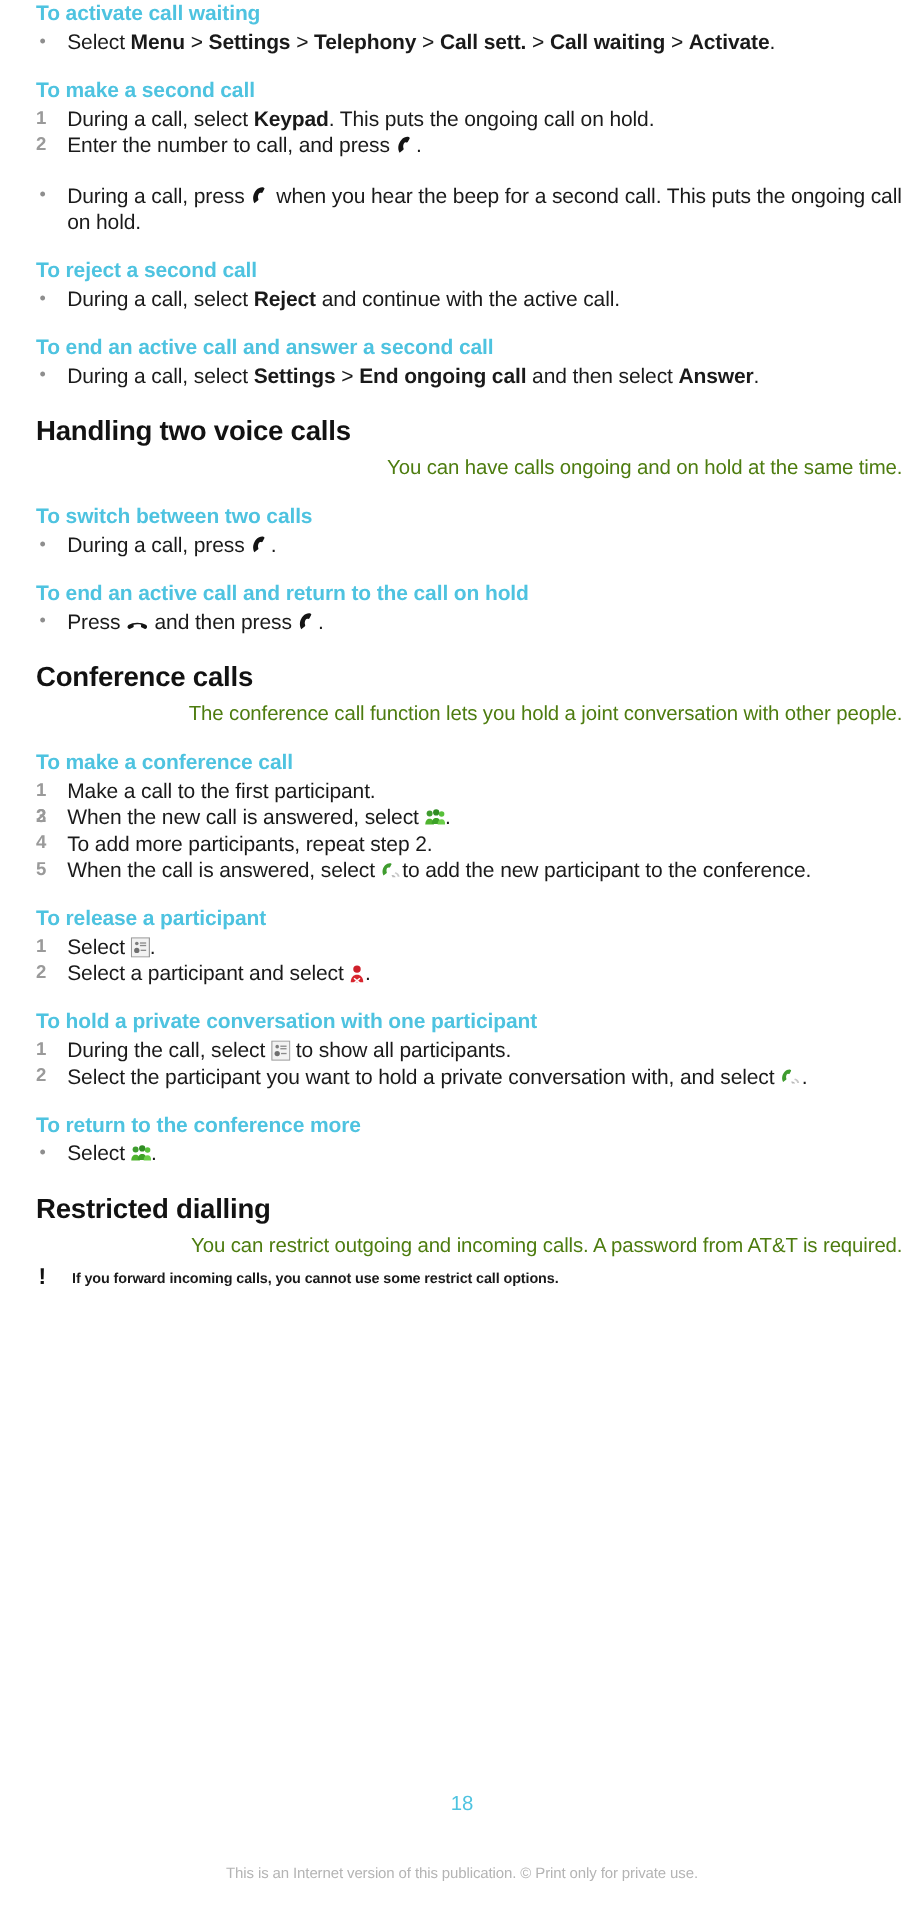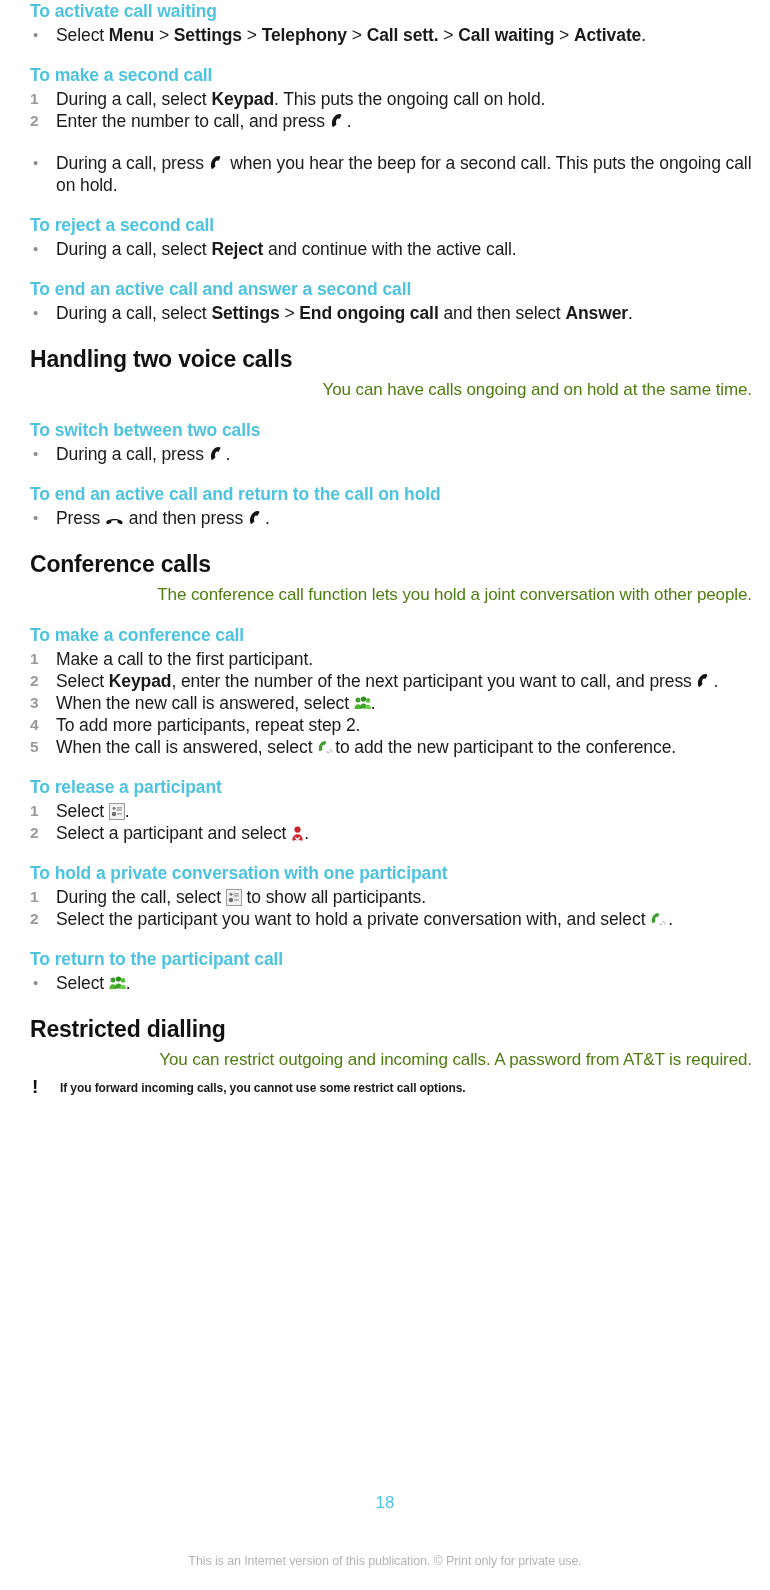--- a/index.html
+++ b/index.html
@@ -317,23 +317,20 @@
   <div class="blk">
     <div class="h-sub">To make a conference call</div>
     <div class="sp-after-sub"></div>
     <ol class="steps">
       <li>
         <span class="marker">1</span>
         <span>Make a call to the first participant.</span>
       </li>
       <li>
         <span class="marker">2</span>
-        <span><span>Select </span><b>Keypad</b><span>, enter the number of the next participant you want to call, and press </span><span class="ico ico-call"><svg viewBox="0 0 17 17">
-                <path d="M3.0 14.3 C1.2 11.2 1.6 6.6 4.6 3.4 C6.4 1.5 8.8 0.7 10.6 1.2 C11.3 1.4 11.6 2.0 11.3 2.6 L9.9 5.2 C9.7 5.7 9.1 5.9 8.6 5.7 C7.9 5.4 7.2 5.7 6.7 6.4 C5.9 7.6 5.8 9.3 6.3 10.8 C6.5 11.4 6.2 12.0 5.6 12.2 L3.0 14.3 Z" fill="#141414"></path>
-              </svg></span><span>.</span></span>
       </li>
       <li>
         <span class="marker">3</span>
         <span><span>When the new call is answered, select </span><span class="ico ico-group"><svg viewBox="0 0 17 16">
                 <circle cx="4" cy="5" r="2.5" fill="#3f9c2f"></circle>
                 <path d="M0.4 14 C0.4 10.7 2 9.2 4 9.2 C6 9.2 7.6 10.7 7.6 14 Z" fill="#4fb32e"></path>
                 <circle cx="9.5" cy="4" r="2.6" fill="#2f8c22"></circle>
                 <path d="M5.8 13.6 C5.8 10.2 7.4 8.6 9.5 8.6 C11.6 8.6 13.2 10.2 13.2 13.6 Z" fill="#3da227"></path>
                 <circle cx="14" cy="5.4" r="2.3" fill="#57c03a"></circle>
                 <path d="M10.7 14 C10.7 11.1 12.1 9.7 14 9.7 C15.9 9.7 17 11.1 17 14 Z" fill="#6bcf49"></path>
@@ -406,21 +403,21 @@
                 <path d="M10.2 12.2 C11.4 12.2 12.4 13.0 12.6 14.0 L10.0 14.0 C9.9 13.3 9.6 12.7 9.1 12.4 Z" fill="#b9b9b9"></path>
                 <path d="M12.4 9.8 C14.3 10.0 15.8 11.6 16.0 13.6 L14.4 13.6 C14.2 12.2 13.2 11.2 11.9 11.0 Z" fill="#c9c9c9"></path>
               </svg></span><span>.</span></span>
       </li>
     </ol>
   </div>
 
   <div class="gap-sec"></div>
 
   <div class="blk">
-    <div class="h-sub">To return to the participant call</div>
+    <div class="h-sub">To return to the conference more</div>
     <div class="sp-after-sub"></div>
     <ul class="steps">
       <li>
         <span class="marker">•</span>
         <span><span>Select </span><span class="ico ico-group"><svg viewBox="0 0 17 16">
                 <circle cx="4" cy="5" r="2.5" fill="#3f9c2f"></circle>
                 <path d="M0.4 14 C0.4 10.7 2 9.2 4 9.2 C6 9.2 7.6 10.7 7.6 14 Z" fill="#4fb32e"></path>
                 <circle cx="9.5" cy="4" r="2.6" fill="#2f8c22"></circle>
                 <path d="M5.8 13.6 C5.8 10.2 7.4 8.6 9.5 8.6 C11.6 8.6 13.2 10.2 13.2 13.6 Z" fill="#3da227"></path>
                 <circle cx="14" cy="5.4" r="2.3" fill="#57c03a"></circle>

